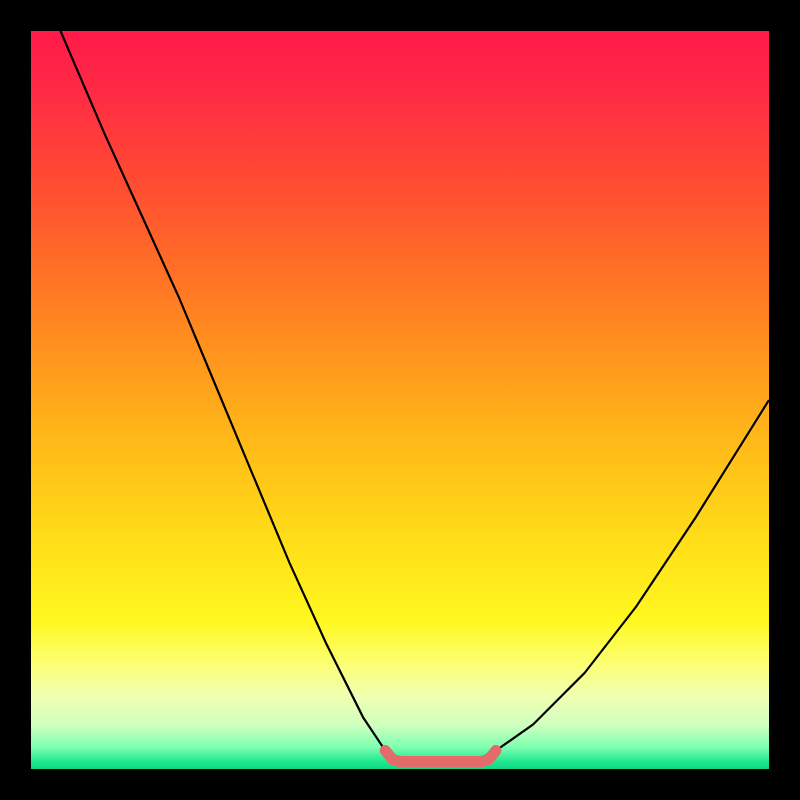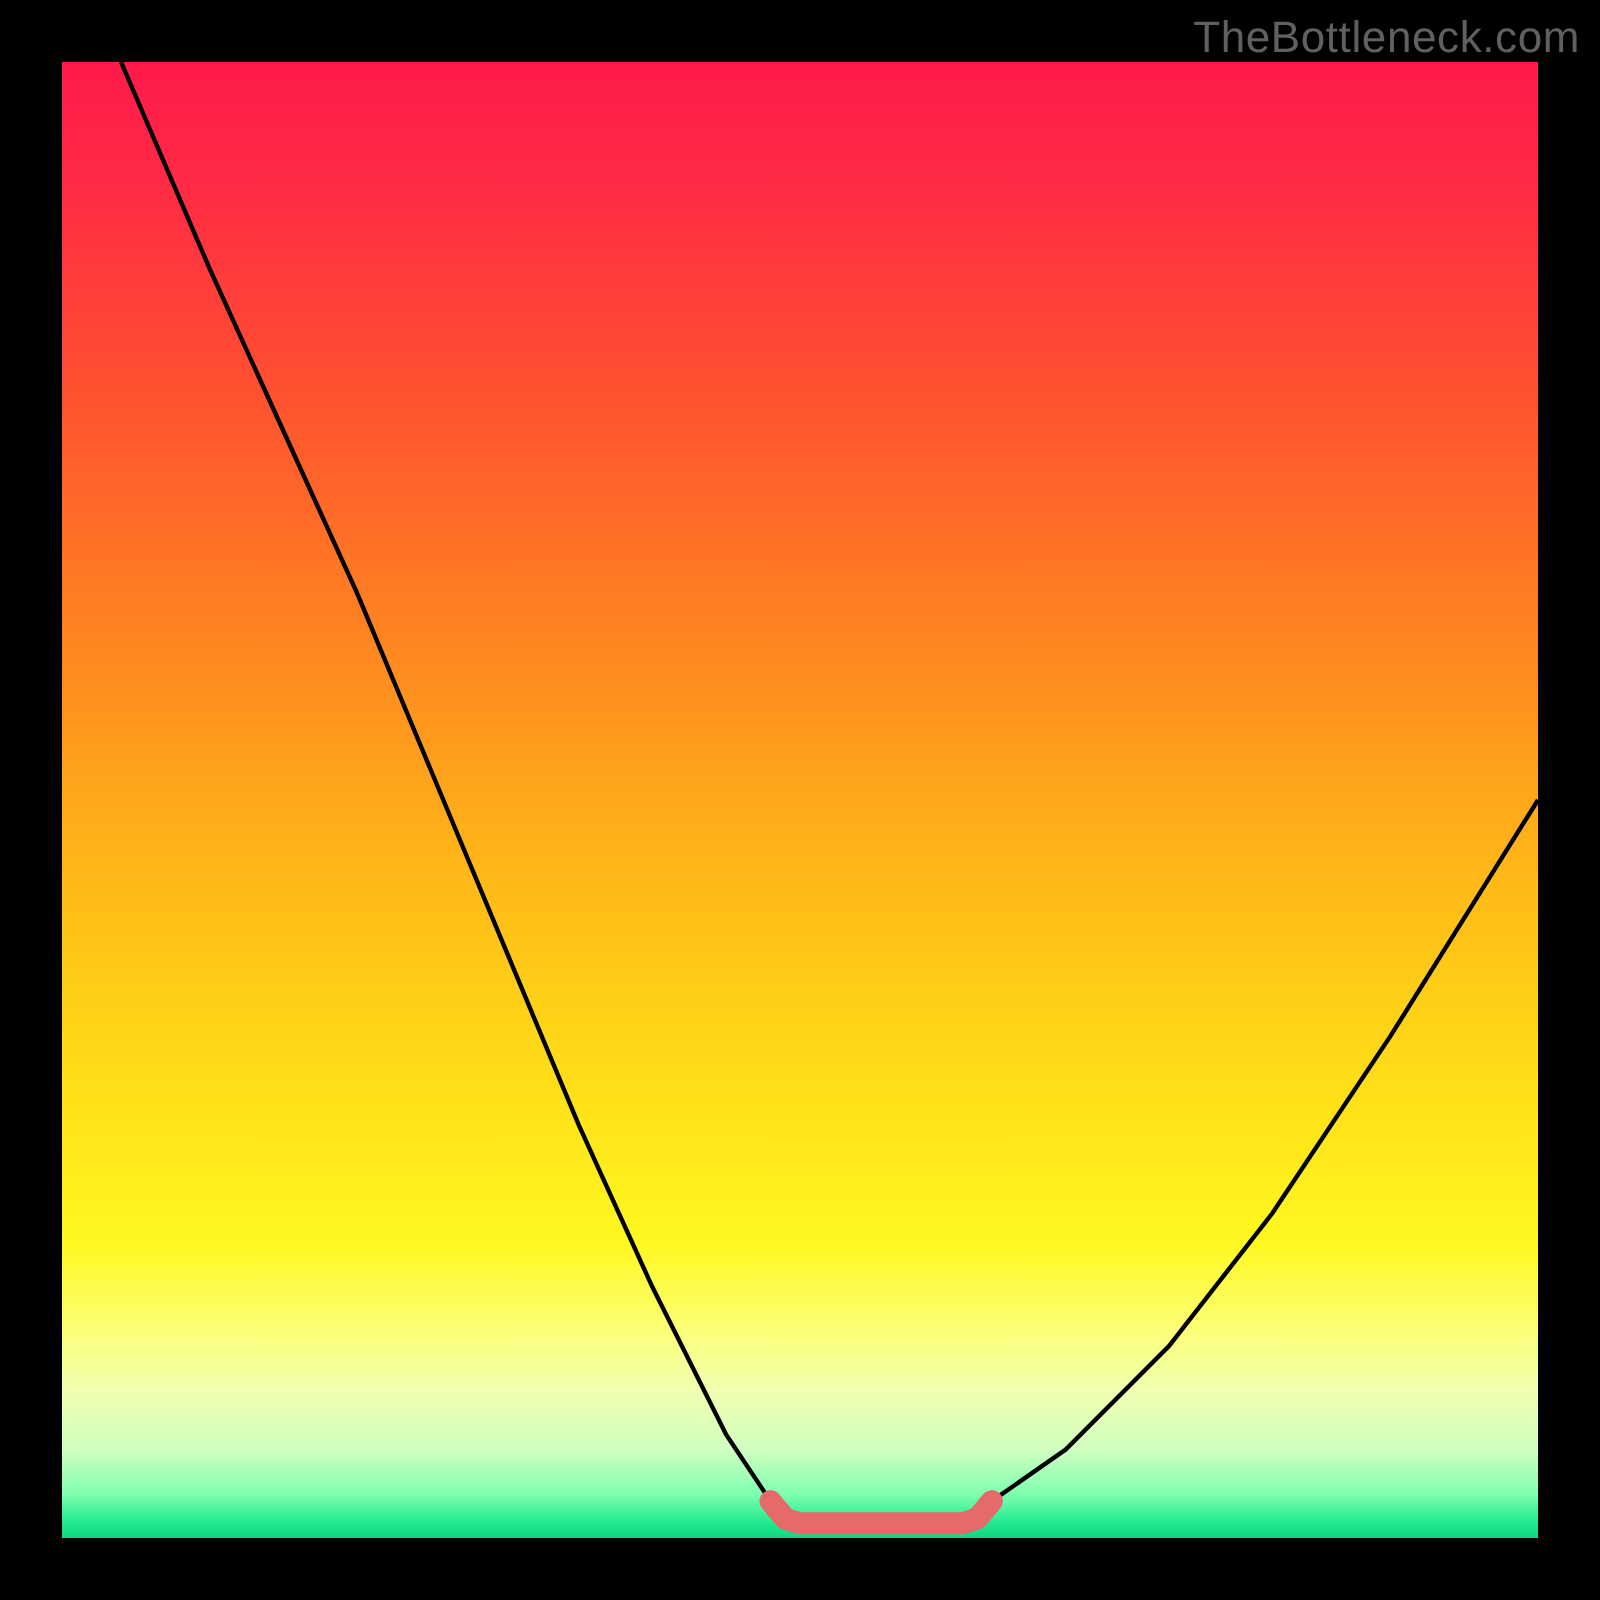--- a/index.html
+++ b/index.html
@@ -61,14 +61,13 @@
 
 <div class="chart-container">
 
   <div class="plot-area">
     <svg class="curve" viewBox="0 0 738 738">
       <path id="main-curve" fill="none" stroke="#000" stroke-width="2.2" d="M29.52 0.00 L73.80 103.32 L110.70 184.50 L147.60 265.68 L184.50 354.24 L221.40 442.80 L258.30 531.36 L295.20 612.54 L332.10 686.34 L354.24 719.55 L369.00 730.62 L383.76 730.62 L405.90 730.62 L428.04 730.62 L442.80 730.62 L464.94 719.55 L501.84 693.72 L553.50 642.06 L605.16 575.64 L664.20 487.08 L738.00 369.00 "></path>
       <path id="highlight-curve" fill="none" stroke="#e56a6a" stroke-width="11" stroke-linecap="round" stroke-linejoin="round" d="M354.24 719.55 L361.62 728.41 L369.00 730.62 L383.76 730.62 L405.90 730.62 L428.04 730.62 L450.18 730.62 L457.56 728.41 L464.94 719.55 "></path>
     </svg>
   </div>
 
-  <div class="watermark">TheBottleneck.com</div>
 </div>
 
 </body></html>

